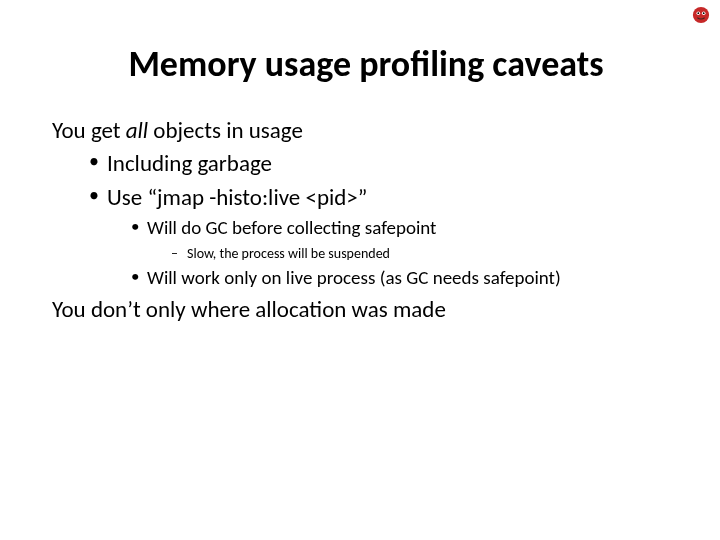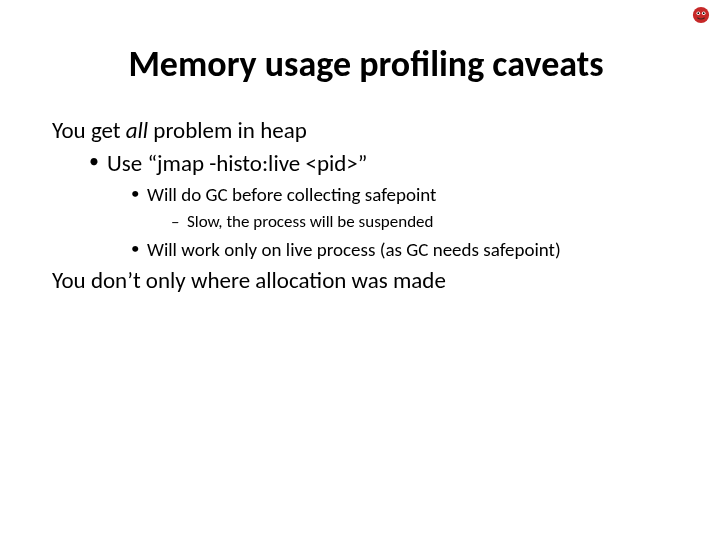--- a/index.html
+++ b/index.html
@@ -58,21 +58,21 @@
     }
     .level-2::before {
       content: "•";
       position: absolute;
       left: -16px;
       font-size: 17px;
     }
     .level-3 {
       margin-left: 135px;
       position: relative;
-      font-size: 17px;
+      font-size: 14px;
       line-height: 1.55;
     }
     .level-3::before {
       content: "–";
       position: absolute;
       left: -16px;
     }
     .italic {
       font-style: italic;
     }
@@ -90,23 +90,26 @@
     <path d="M6 13 Q10 16 14 13" stroke="#3e2723" stroke-width="1.2" fill="none"></path>
   </svg>
 </div>
 
 <div class="slide">
   <h1 class="title">Memory usage profiling caveats</h1>
 
   <div class="body-text">
 
     <div class="level-0">
-      <span>You get </span><span class="italic">all</span><span> problem in heap</span>
+      <span>You get </span><span class="italic">all</span><span> objects in usage</span>
     </div>
 
+    <div class="level-1">
+      <span>Including garbage</span>
+    </div>
 
 
     <div class="level-1">
       <span>Use “jmap -histo:live &lt;pid&gt;”</span>
     </div>
 
     <div class="level-2">
       <span>Will do GC before collecting safepoint</span>
     </div>
 

